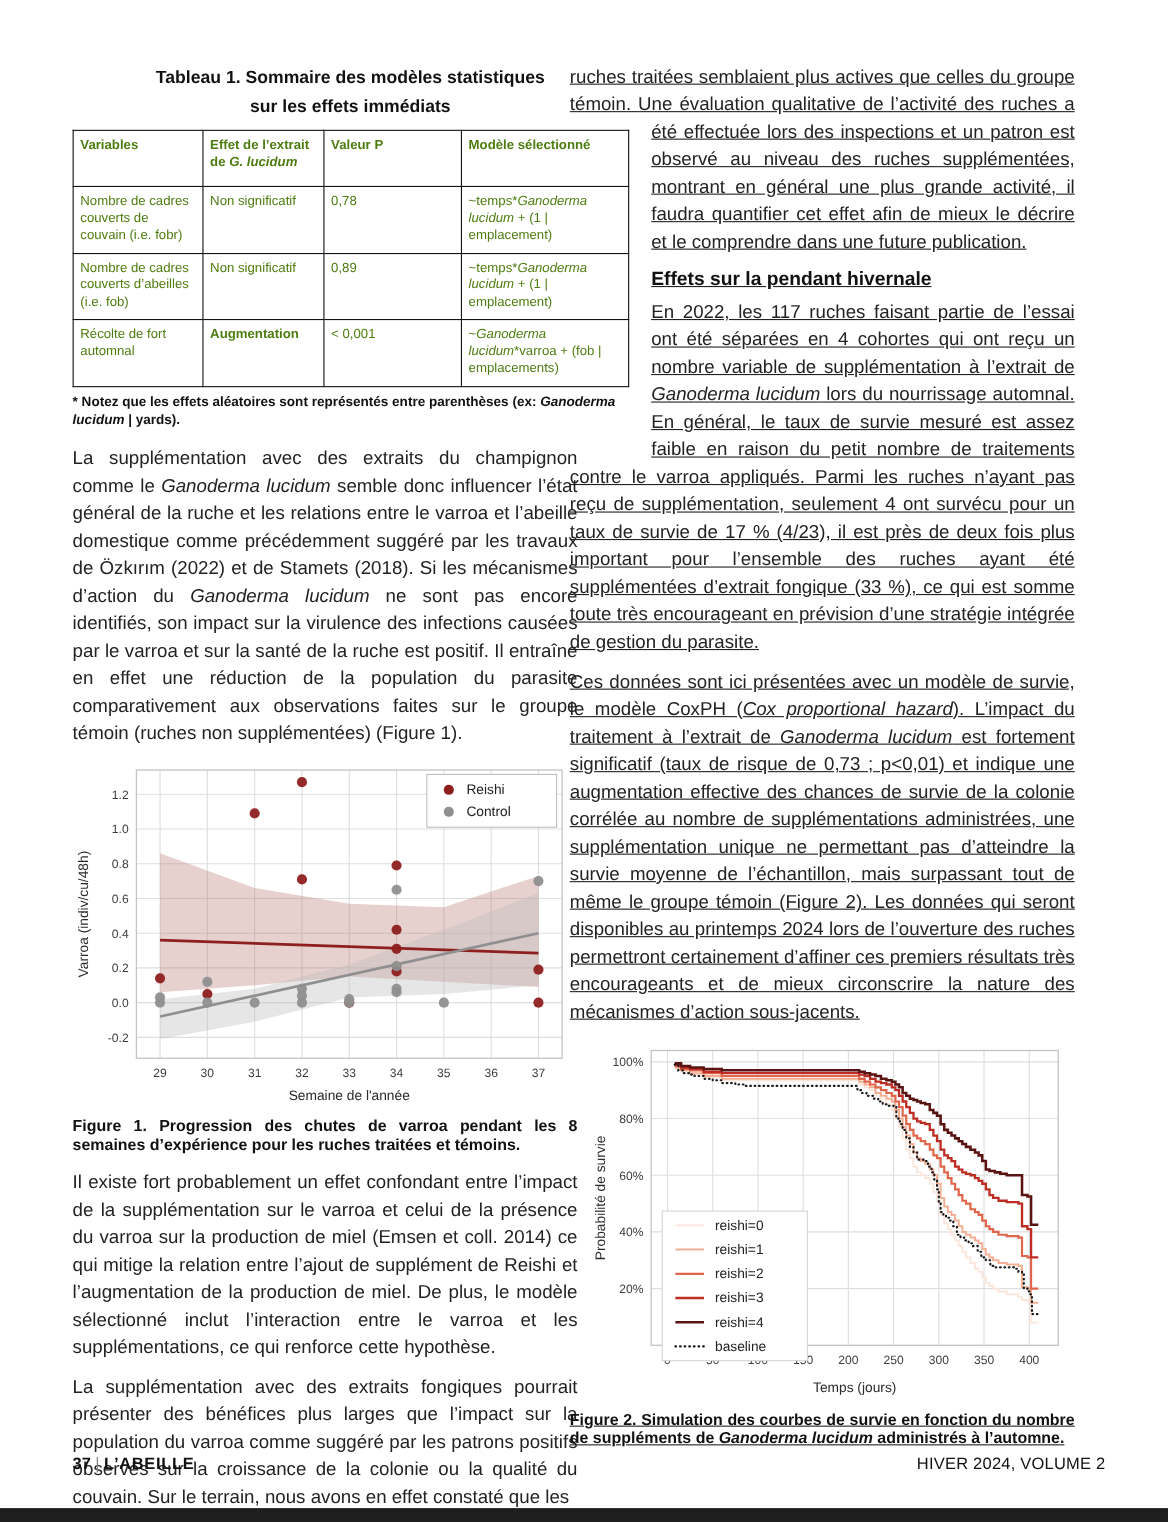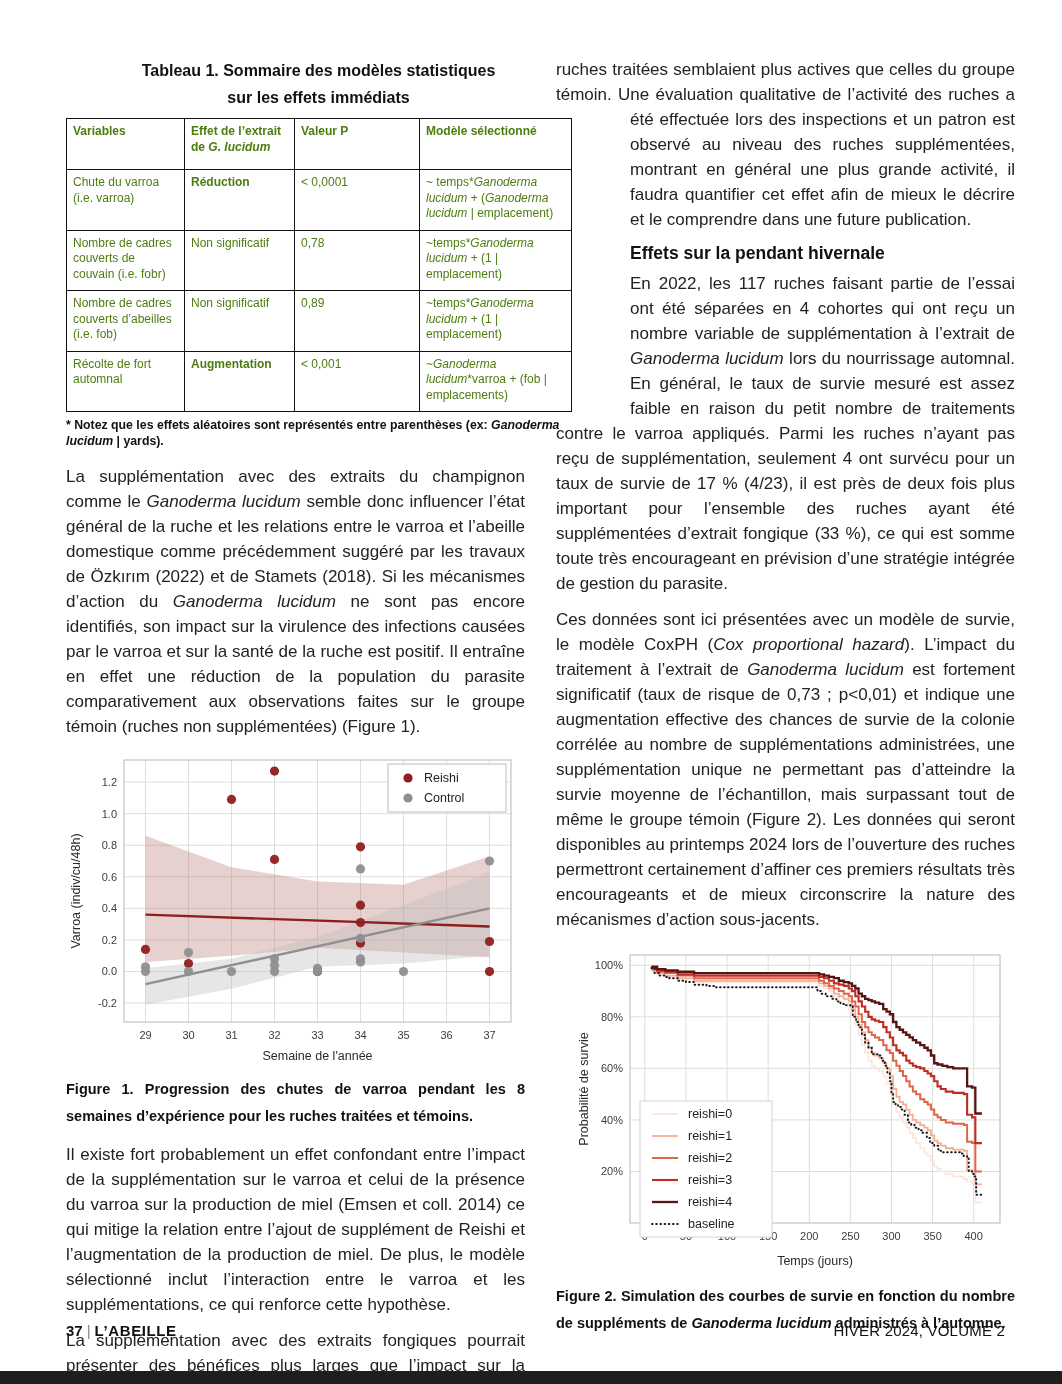--- a/index.html
+++ b/index.html
@@ -2,40 +2,40 @@
 <html lang="fr"><head>
 <meta charset="utf-8">
 <style>
   * { margin:0; padding:0; box-sizing:border-box; }
   html,body { background:#ffffff; }
   .page {
     position:relative; width:1062px; height:1384px; background:#ffffff;
     font-family:"Liberation Sans", sans-serif; color:#222; overflow:hidden;
   }
   .col-left  { position:absolute; left:66px;  top:57px; width:459px; }
-  .col-right { position:absolute; left:556px; top:57px; width:459px; }
+  .col-right { position:absolute; left:518px; top:57px; width:459px;text-decoration:underline; }
 
   
   .tbl-title { width:505px; text-align:center; font-weight:bold; font-size:16px;
                line-height:27px; color:#111; margin-bottom:7px; }
   table.stats { border-collapse:collapse; width:505px; table-layout:fixed; }
   table.stats th, table.stats td {
     border:1.6px solid #111; vertical-align:top; text-align:left;
     font-size:12px; line-height:15.5px; padding:5px 6px 8px 6px; color:#4d7c0f;
   }
   table.stats th { font-weight:bold; padding-bottom:14px; }
   .c1{width:118px;} .c2{width:110px;} .c3{width:125px;} .c4{width:152px;}
   .footnote { width:505px; font-size:12.3px; font-weight:bold; line-height:16px;
               color:#111; margin-top:5px; margin-bottom:15px; }
 
   
   p.body { font-size:17px; line-height:25px; text-align:justify; color:#222;
            margin-bottom:11px; }
   h3.sub { font-size:17.5px; font-weight:bold; color:#111; margin:4px 0 7px 0; }
-  .caption { font-size:14.5px; font-weight:bold; line-height:27px; color:#111;
+  .caption { font-size:14.5px; font-weight:bold; line-height:17px; color:#111;
              text-align:justify; margin-bottom:12px; }
 
   
   .intrusion { float:left; width:74px; height:350px;
                shape-outside: inset(50px 0 0 0); }
 
   
   svg.chart { display:block; background:#fff; }
   #fig1 { margin:6px 0 8px 0; }
   #fig2 { margin:10px 0 10px 18px; }
@@ -75,26 +75,20 @@
         </colgroup>
       <thead>
         <tr>
           <th>Variables</th>
           <th>Effet de l’extrait de <i>G. lucidum</i></th>
           <th>Valeur P</th>
           <th>Modèle sélectionné</th>
         </tr>
       </thead>
       <tbody>
-        <tr>
-          <td>Chute du varroa (i.e. varroa)</td>
-          <td><b>Réduction</b></td>
-          <td>&lt; 0,0001</td>
-          <td>~ temps*<i>Ganoderma lucidum</i> + (<i>Ganoderma lucidum</i> | emplacement)</td>
-        </tr>
         <tr>
           <td>Nombre de cadres couverts de couvain (i.e. fobr)</td>
           <td>Non significatif</td>
           <td>0,78</td>
           <td>~temps*<i>Ganoderma lucidum</i> + (1 | emplacement)</td>
         </tr>
         <tr>
           <td>Nombre de cadres couverts d’abeilles (i.e. fob)</td>
           <td>Non significatif</td>
           <td>0,89</td>

